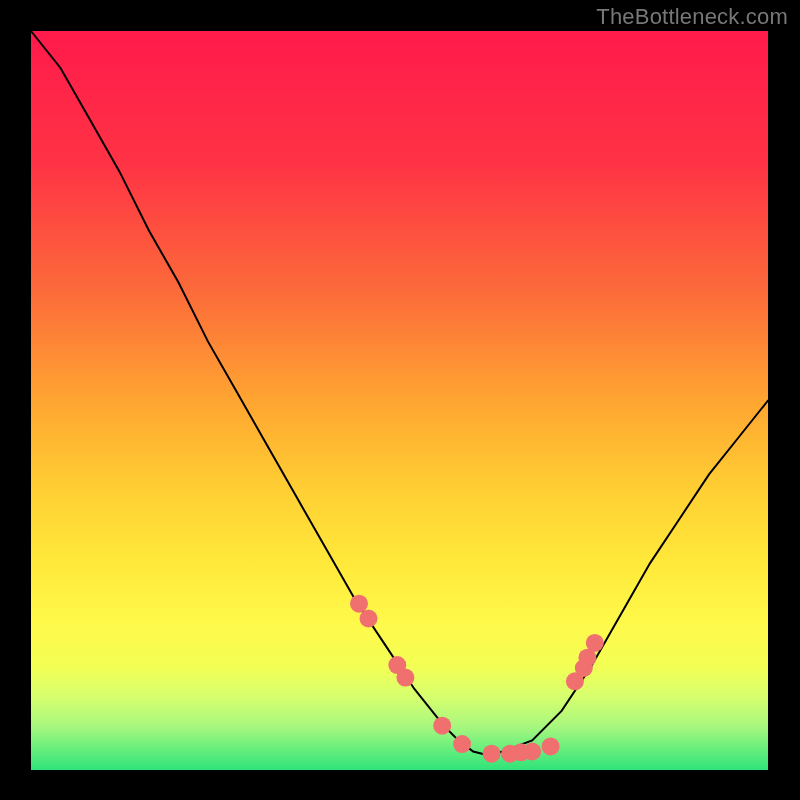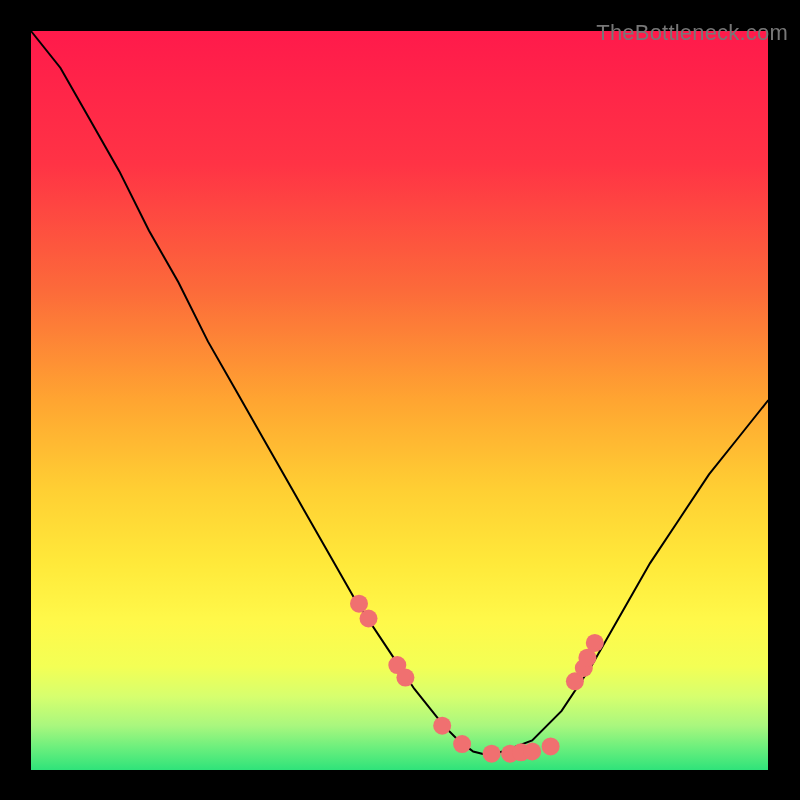--- a/index.html
+++ b/index.html
@@ -12,21 +12,21 @@
     font-family: Arial, Helvetica, sans-serif;
   }
   .stage {
     position: relative;
     width: 800px;
     height: 800px;
     background: #000;
   }
   .attribution {
     position: absolute;
-    top: 20px;
+    top: 4px;
     right: 12px;
     color: #777;
     font-size: 22px;
     letter-spacing: 0.2px;
     font-weight: 500;
     z-index: 10;
   }
   svg.plot {
     position: absolute;
     left: 0;

